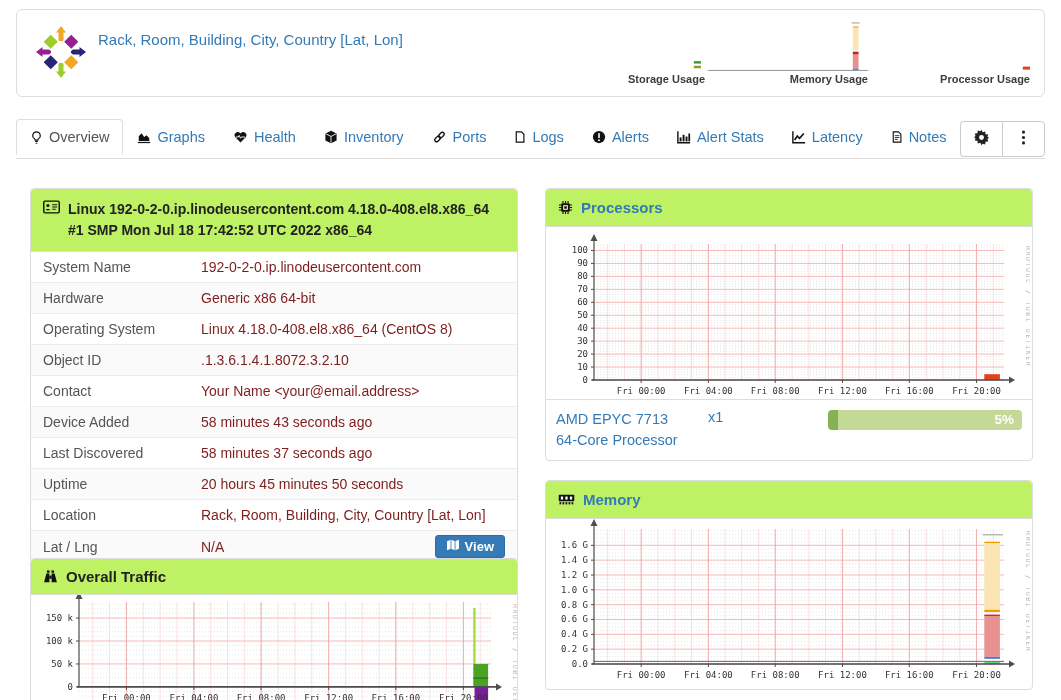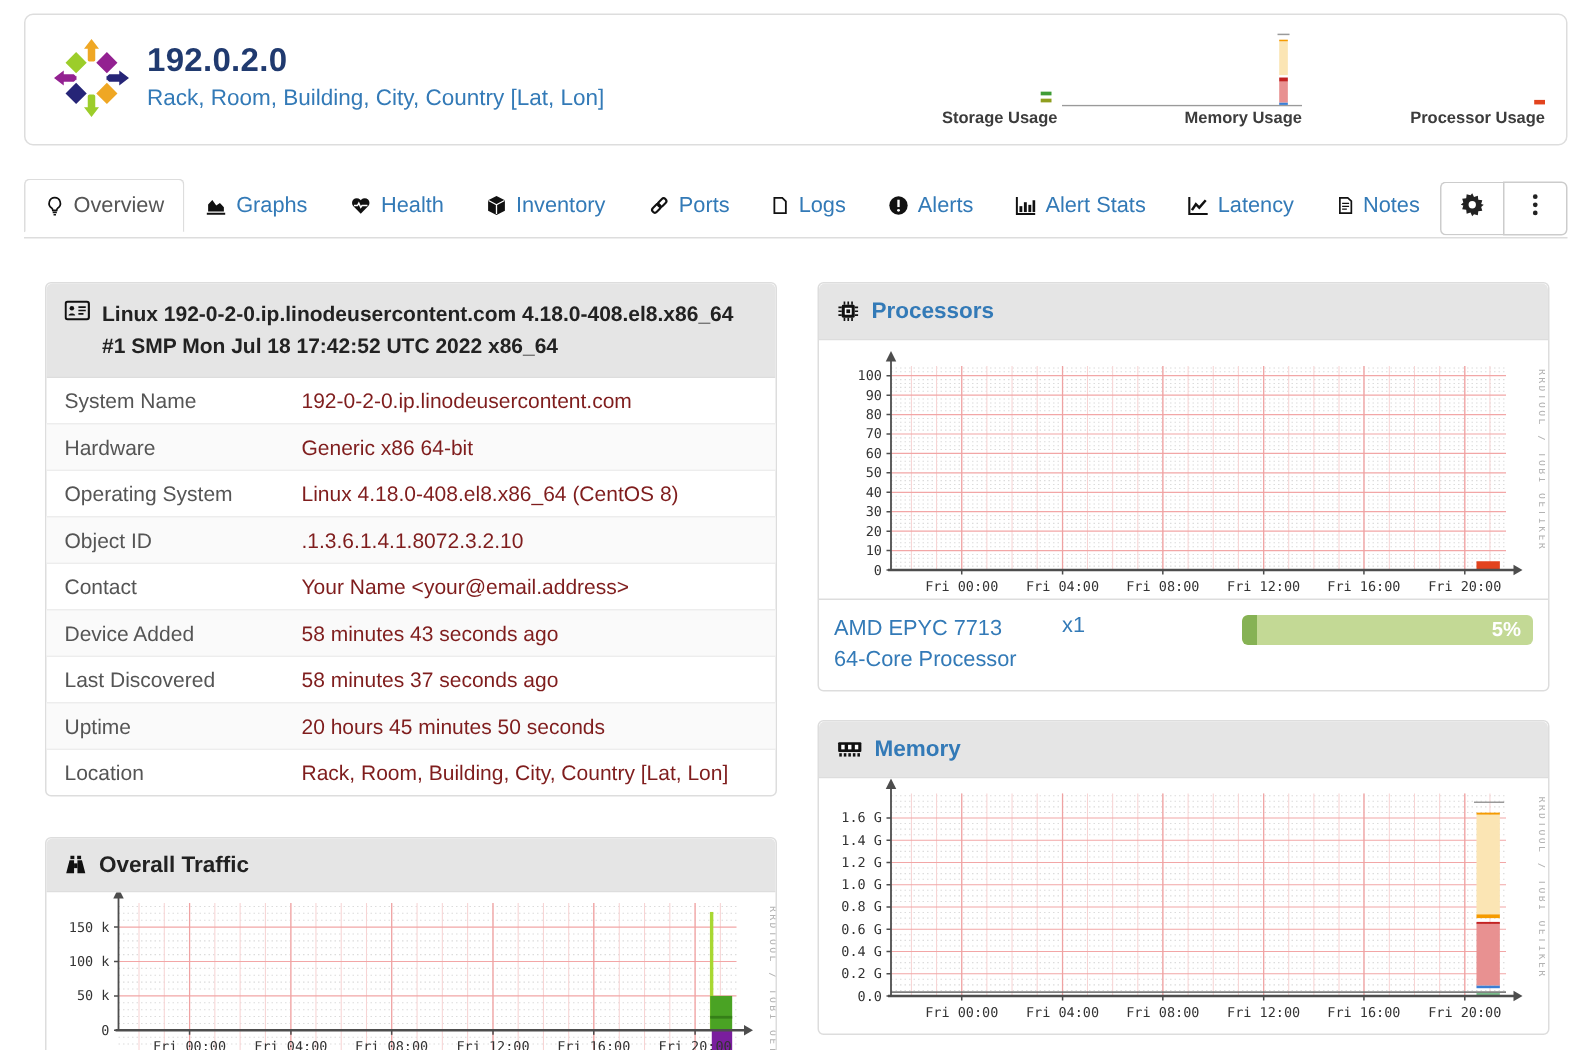--- a/index.html
+++ b/index.html
@@ -21,21 +21,21 @@
   .tab{display:flex;align-items:center;gap:6px;padding:9px 13px;font-size:14.5px;color:#337ab7;cursor:pointer;border:1px solid transparent;border-radius:4px 4px 0 0;margin-bottom:-1px;white-space:nowrap;}
   .tab .icon{color:#111;display:inline-flex;}
   .tab.active{border-color:#ddd;border-bottom-color:#fff;background:#fff;color:#555;}
   .btn-group{position:absolute;right:0px;top:2px;display:flex;height:36px;}
   .tool-btn{width:41px;border:1px solid #ccc;background:#fff;display:flex;align-items:center;justify-content:center;cursor:pointer;color:#222;}
   .tool-btn:first-child{border-radius:4px 0 0 4px;border-right:none;}
   .tool-btn:last-child{border-radius:0 4px 4px 0;}
 
   
   .panel{position:absolute;border:1px solid #ddd;border-radius:4px;background:#fff;}
-  .panel-head{background:#e5e5e5;border-bottom:1px solid #ddd;border-radius:4px 4px 0 0;padding:10px 12px;display:flex;align-items:flex-start;gap:8px;font-weight:bold;}
+  .panel-head{background:#bef264;border-bottom:1px solid #ddd;border-radius:4px 4px 0 0;padding:10px 12px;display:flex;align-items:flex-start;gap:8px;font-weight:bold;}
   .panel-head .icon{color:#111;display:inline-flex;margin-top:1px;}
   .head-blue{color:#337ab7;font-size:15px;}
   .head-dark{color:#222;font-size:15px;}
   .sysdescr{font-size:14px;line-height:1.5;color:#222;}
 
   .info-row{display:flex;align-items:center;padding:4px 12px;font-size:14px;min-height:22px;border-top:1px solid #ededed;}
   .info-row:nth-child(even){background:#fafafa;}
   .info-row:first-child{border-top:none;}
   .info-label{width:158px;flex:none;color:#555;}
   .info-value{flex:1;color:#7f1d1d;}
@@ -68,21 +68,20 @@
 
         <g stroke="#fff" stroke-width="3">
           <rect x="18" y="20" width="23" height="23" transform="rotate(45 29.5 31.5)" fill="#9ccd2a"></rect>
           <rect x="59" y="20" width="23" height="23" transform="rotate(45 70.5 31.5)" fill="#932191"></rect>
           <rect x="18" y="61" width="23" height="23" transform="rotate(45 29.5 72.5)" fill="#262577"></rect>
           <rect x="59" y="61" width="23" height="23" transform="rotate(45 70.5 72.5)" fill="#efa724"></rect>
         </g>
       </svg>
     </div>
     <div class="titles">
-      <div class="dev-title">192.0.2.0</div>
       <div class="dev-loc">Rack, Room, Building, City, Country [Lat, Lon]</div>
     </div>
     <div id="minigraphs">
         <div class="mini" style="left: 528px;">
           <svg width="160" height="55" viewBox="0 0 160 55">
             <rect x="148.8" y="45.1" width="7.199999999999989" height="2.4750000000000014" fill="#3f9c35"></rect>
             <rect x="148.8" y="49.775" width="7.199999999999989" height="2.4750000000000014" fill="#8f9e1f"></rect>
           </svg>
           <div class="mini-label">Storage Usage</div>
         </div>
@@ -263,20 +262,31 @@
           <div class="info-label">Last Discovered</div>
           <div class="info-value">58 minutes 37 seconds ago</div>
         </div>
         <div class="info-row">
           <div class="info-label">Uptime</div>
           <div class="info-value">20 hours 45 minutes 50 seconds</div>
         </div>
         <div class="info-row">
           <div class="info-label">Location</div>
           <div class="info-value">Rack, Room, Building, City, Country [Lat, Lon]</div>
+        </div>
+        <div class="info-row">
+          <div class="info-label">Lat / Lng</div>
+          <div class="info-value">N/A</div>
+          <div class="view-btn">
+            <span class="icon"><svg width="14" height="12" viewBox="0 0 16 14">
+                <path d="M1 2.6 5.6 1l4.8 1.6L15 1v10.4l-4.6 1.6-4.8-1.6L1 13z" fill="#fff"></path>
+                <path d="M5.6 1v10.4M10.4 2.6V13" stroke="#337ab7" stroke-width="1" fill="none"></path>
+              </svg></span>
+            <span>View</span>
+          </div>
         </div>
       </div>
   </div>
 
   <div class="panel" style="left:30px;top:558px;width:486px;height:300px;border-radius:4px 4px 0 0;">
     <div class="panel-head" style="padding:9px 12px;">
       <span class="icon">
           <svg width="15" height="15" viewBox="0 0 16 16">
             <rect x="4.2" y="1.6" width="2.8" height="2.4" fill="currentColor"></rect>
             <rect x="9" y="1.6" width="2.8" height="2.4" fill="currentColor"></rect>

